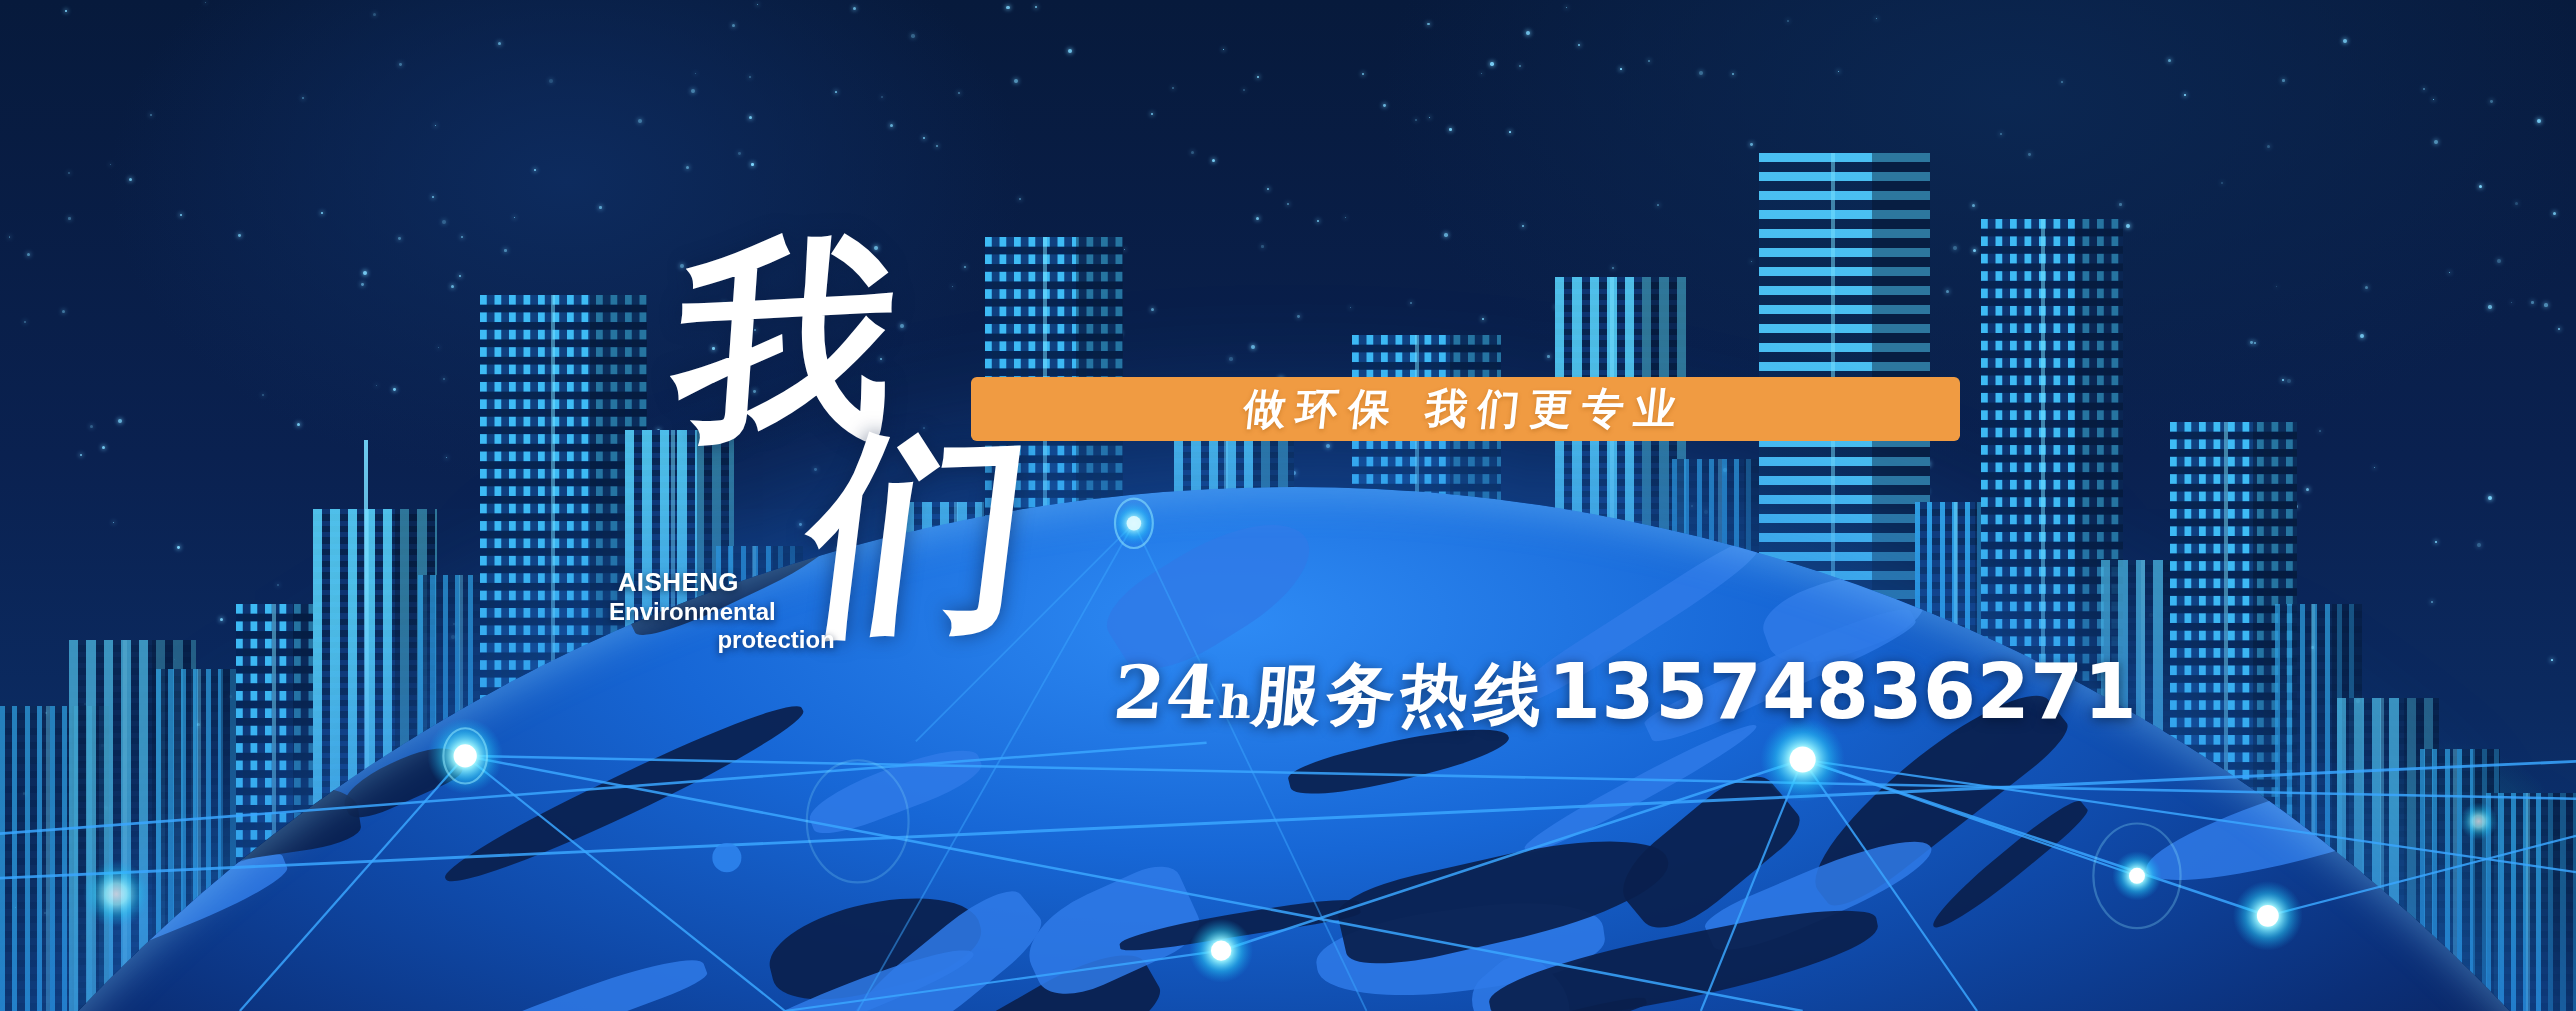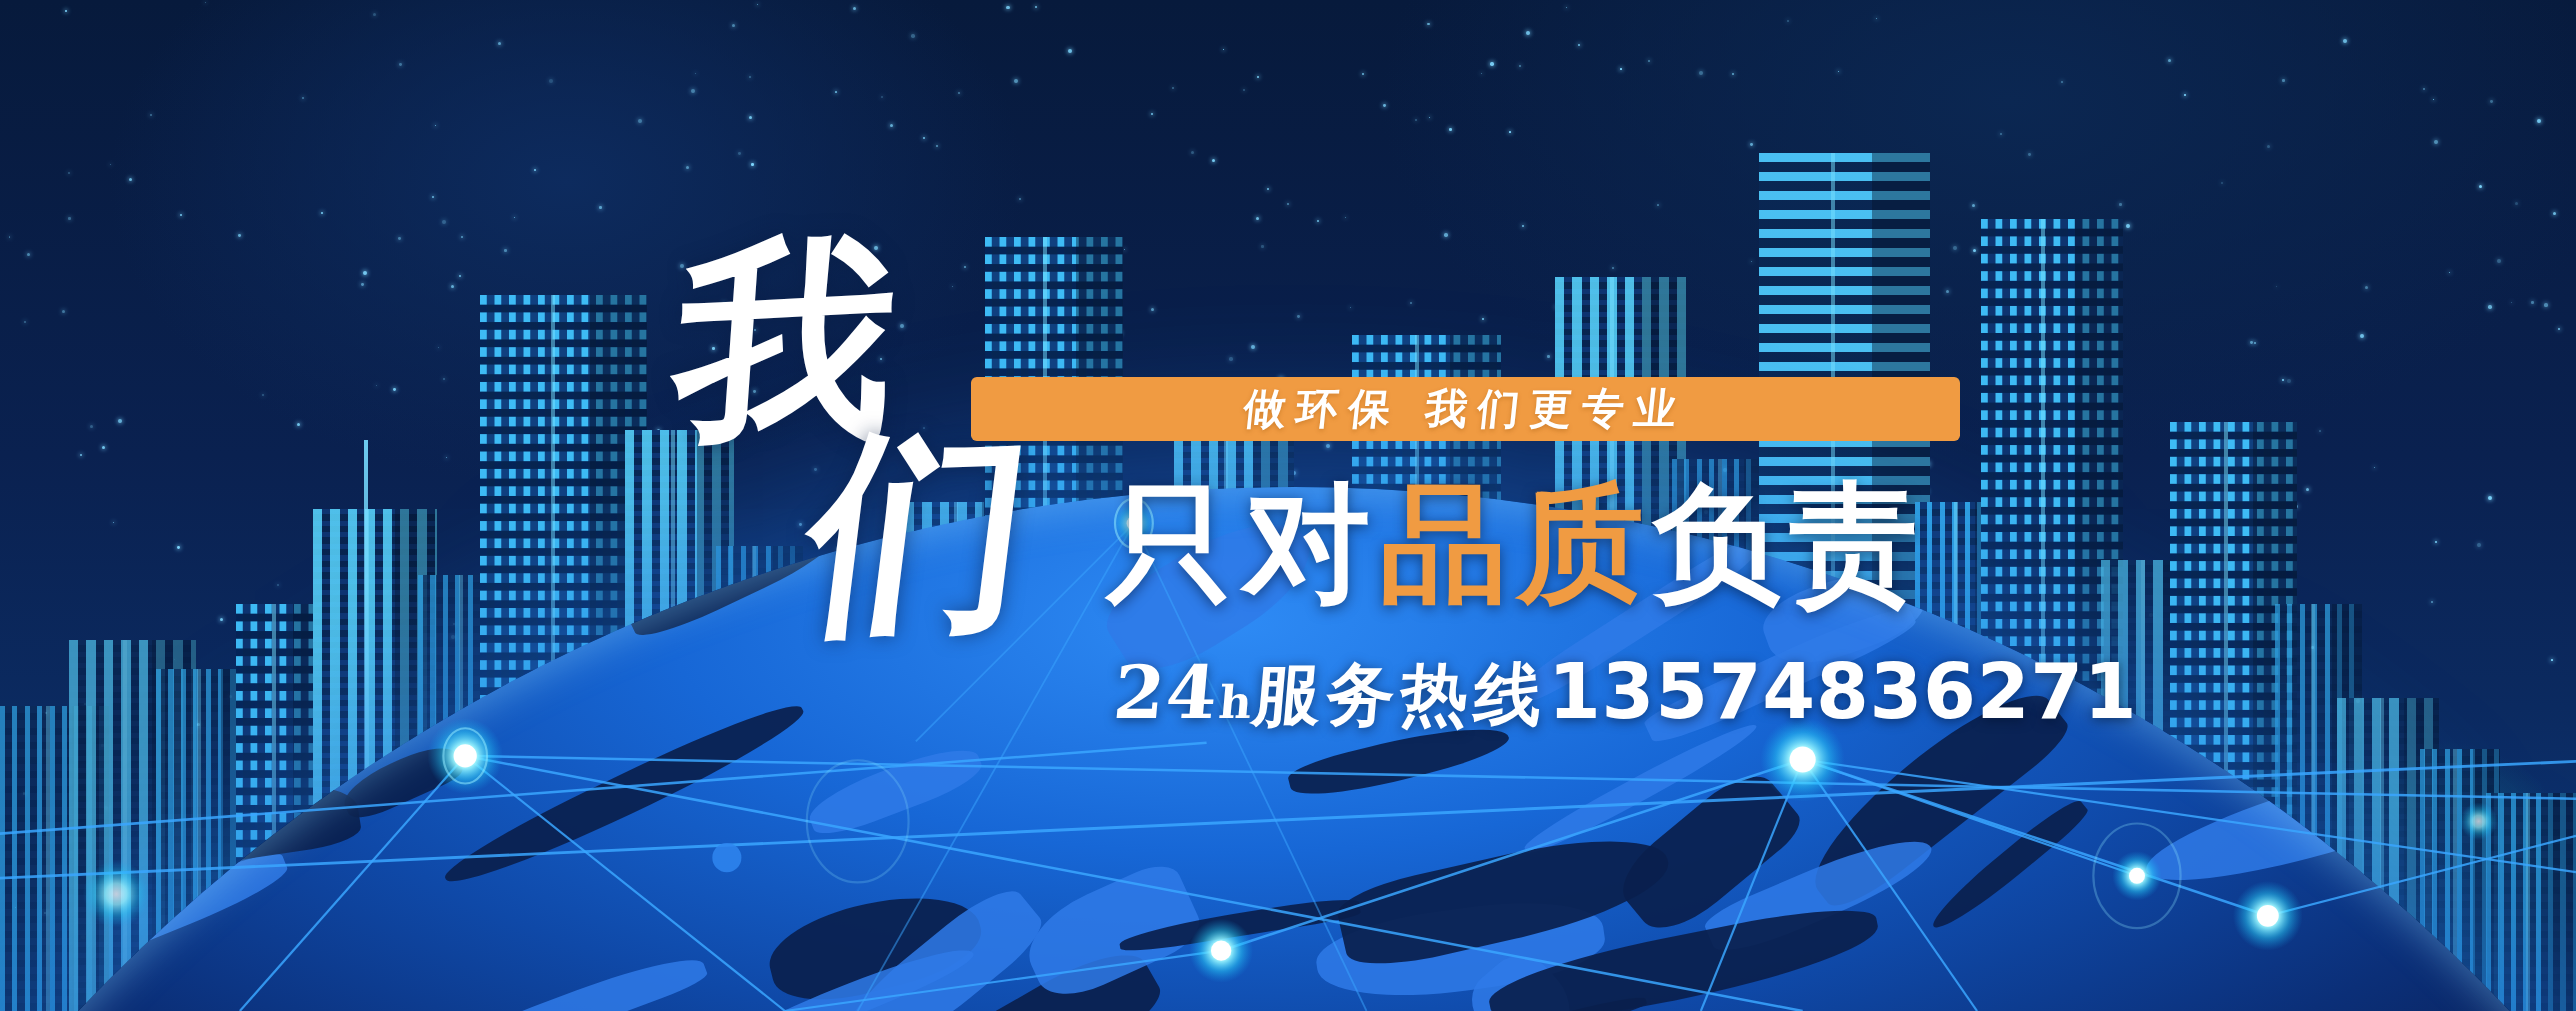--- a/index.html
+++ b/index.html
@@ -879,28 +879,30 @@
         <ellipse cx="1180" cy="1130" rx="70" ry="84" stroke-width="3" stroke-opacity=".22"></ellipse>
       </g>
     </svg>
   </div>
 
   <div class="content">
 
     <div class="callig callig-wo">我</div>
     <div class="callig callig-men">们</div>
 
+    <div class="lockup">
+      <div class="l1">AISHENG</div>
+      <div class="l2">Environmental</div>
+      <div class="l3">protection</div>
+    </div>
 
     <div class="ribbon">
       <span class="rtxt">做环保  我们更专业</span>
     </div>
 
-    <div class="headline">
-      <span class="w">只对</span><span class="o">品质</span><span class="w">负责</span>
-    </div>
 
     <div class="hotline">
       <span class="h-24">24</span><span class="h-24 h-h">h</span><span class="h-cjk">服务热线</span><span class="h-num">13574836271</span>
     </div>
 
   </div>
 </div>
 
 
 </body></html>

